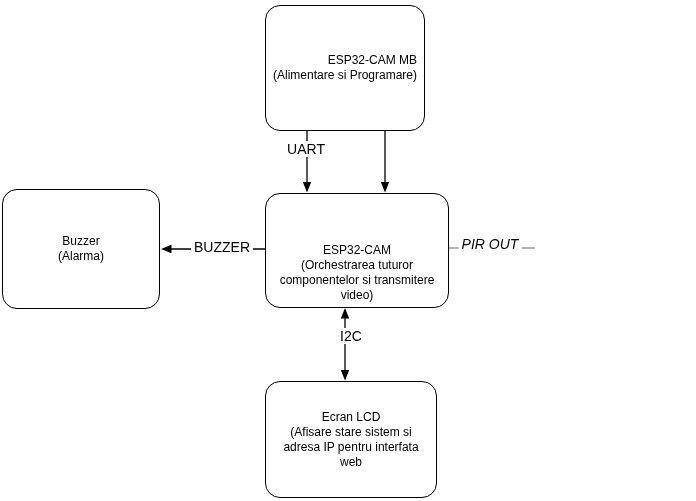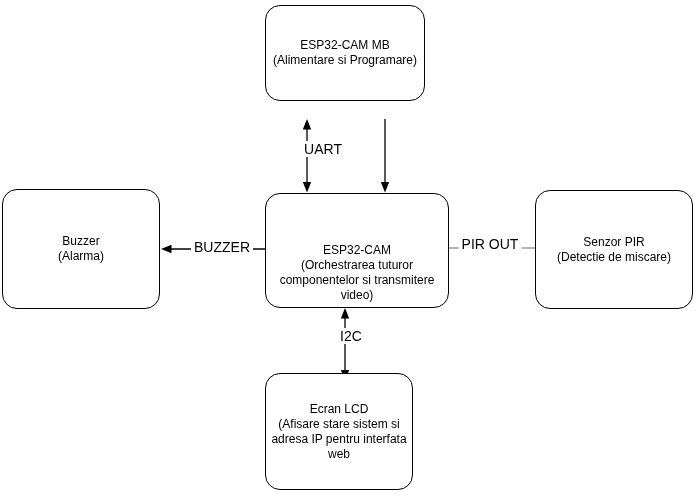--- a/index.html
+++ b/index.html
@@ -23,46 +23,46 @@
     background: #ffffff;
     display: flex;
     align-items: center;
     justify-content: center;
     text-align: center;
     font-size: 12px;
     line-height: 15px;
     color: #000000;
     padding: 4px;
   }
-  #box-esp32-cam-mb { left: 265px; top: 5px;   width: 160px; height: 96px; }
+  #box-esp32-cam-mb { left: 265px; top: 5px;   width: 160px; height: 126px; text-align: right; }
   #box-esp32-cam    { left: 265px; top: 193px; width: 184px; height: 115px; align-items: flex-end; }
   #box-buzzer       { left: 2px;   top: 189px; width: 158px; height: 120px; }
   #box-senzor-pir   { left: 535px; top: 190px; width: 158px; height: 119px; }
-  #box-ecran-lcd    { left: 265px; top: 373px; width: 148px; height: 117px; }
+  #box-ecran-lcd    { left: 265px; top: 381px; width: 172px; height: 117px; }
 
   #connector-layer {
     position: absolute;
     left: 0; top: 0;
     width: 696px;
     height: 501px;
   }
   .connector-label {
     position: absolute;
     transform: translate(-50%, -50%);
     background: #ffffff;
     font-size: 14px;
     line-height: 16px;
     color: #000000;
     padding: 0 3px;
     white-space: nowrap;
   }
-  #label-uart       { left: 323px; top: 149px; }
+  #label-uart       { left: 306px; top: 149px; }
   #label-alimentare { left: 386px; top: 152px; }
   #label-buzzer     { left: 222px; top: 247px; }
-  #label-pir-out    { left: 490px; top: 244px; }
+  #label-pir-out    { left: 490px; top: 244px; font-style: italic; }
   #label-i2c        { left: 351px; top: 336px; }
 </style>
 </head>
 <body>
 
 <div id="canvas">
 
   <svg id="connector-layer" viewBox="0 0 696 501" xmlns="http://www.w3.org/2000/svg">
 
     <g>
@@ -98,23 +98,20 @@
   </div>
 
   <div class="box" id="box-esp32-cam">
     <div>ESP32-CAM<br>(Orchestrarea tuturor<br>componentelor si transmitere<br>video)</div>
   </div>
 
   <div class="box" id="box-buzzer">
     <div>Buzzer<br>(Alarma)</div>
   </div>
 
-  <div class="box" id="box-senzor-pir">
-    <div>Senzor PIR<br>(Detectie de miscare)</div>
-  </div>
 
   <div class="box" id="box-ecran-lcd">
     <div>Ecran LCD<br>(Afisare stare sistem si<br>adresa IP pentru interfata<br>web</div>
   </div>
 
   <span class="connector-label" id="label-uart">UART</span>
   <span class="connector-label" id="label-buzzer">BUZZER</span>
   <span class="connector-label" id="label-pir-out">PIR OUT</span>
   <span class="connector-label" id="label-i2c">I2C</span>
 

